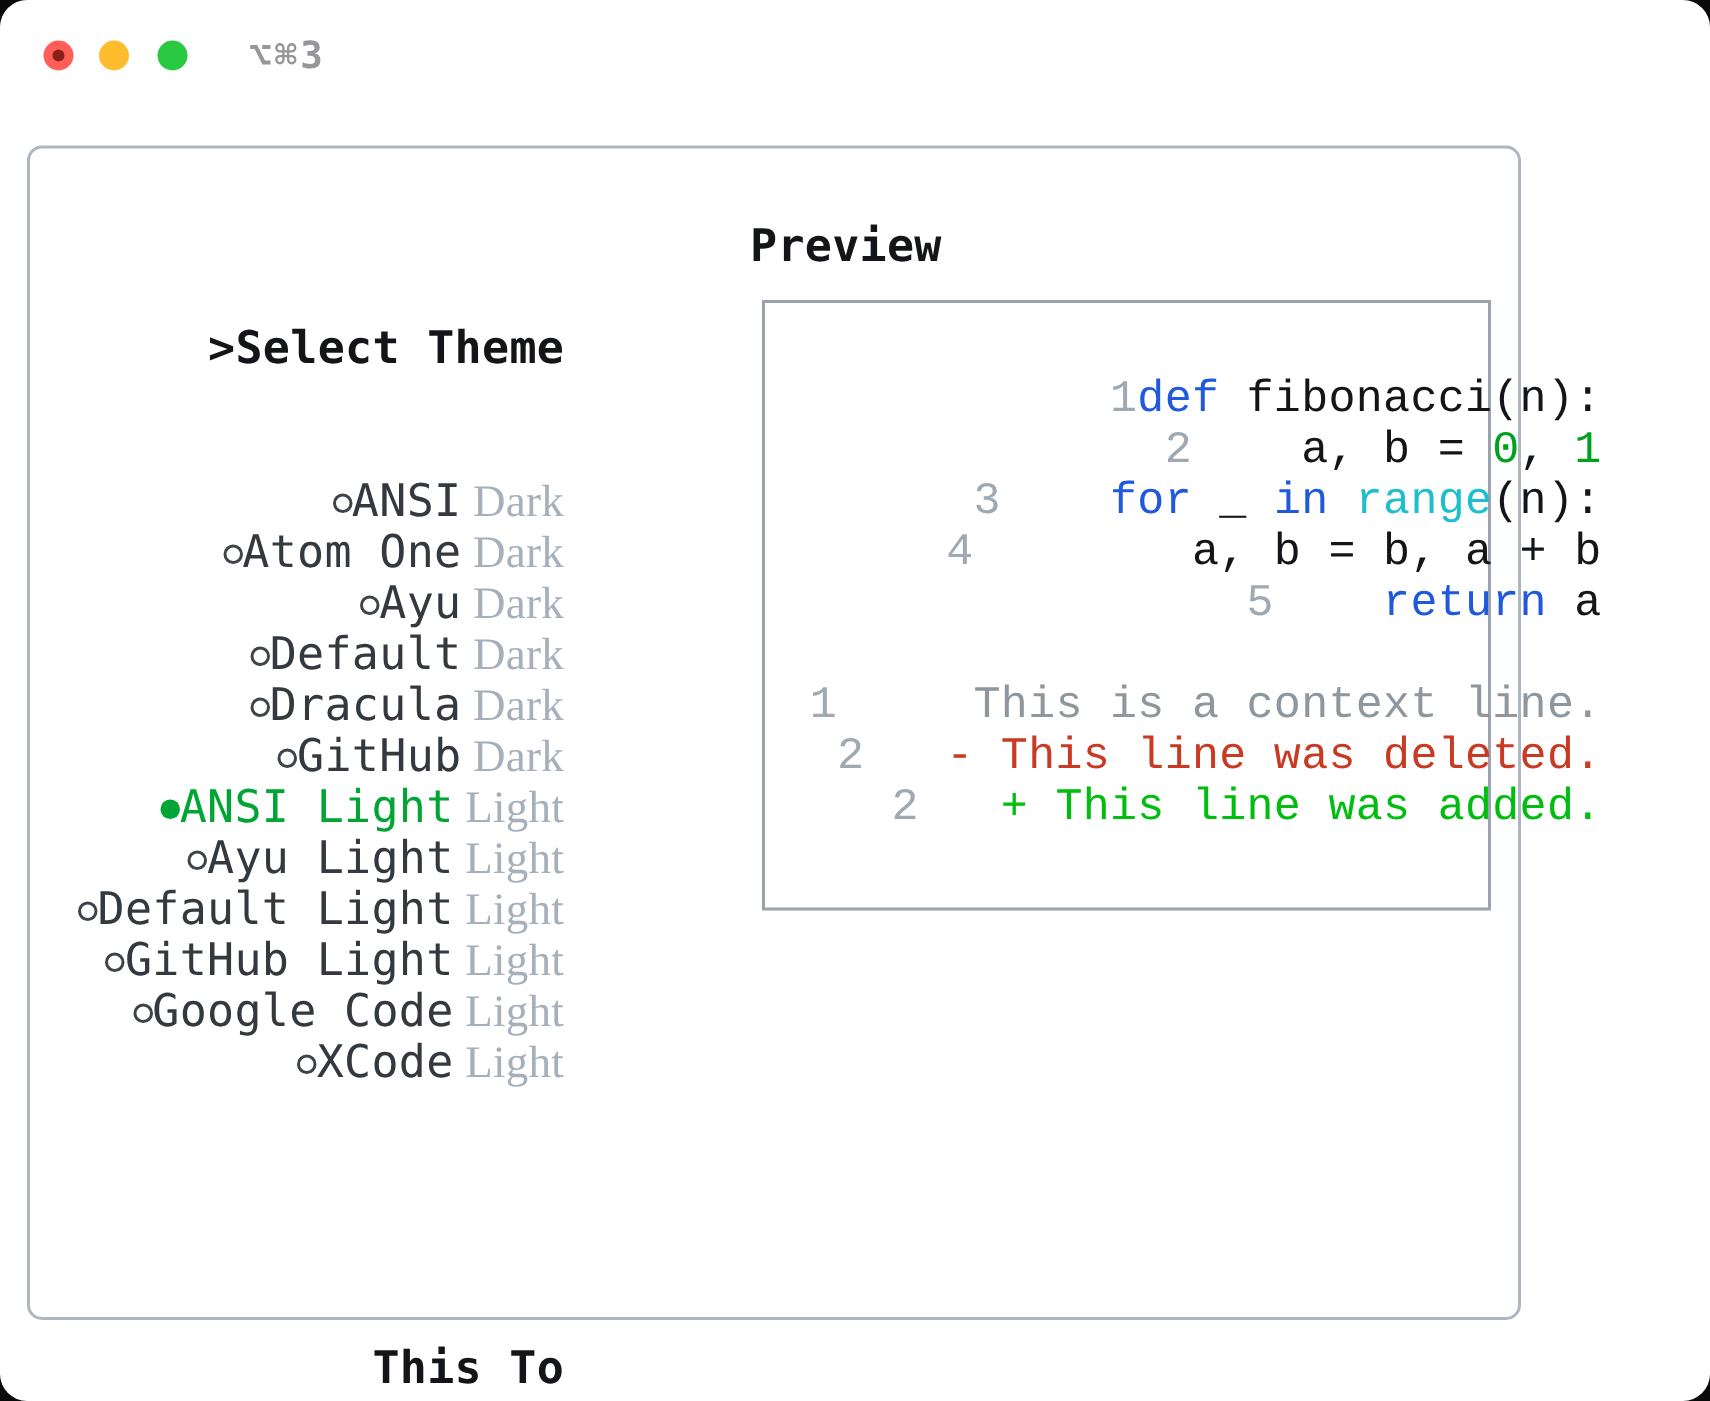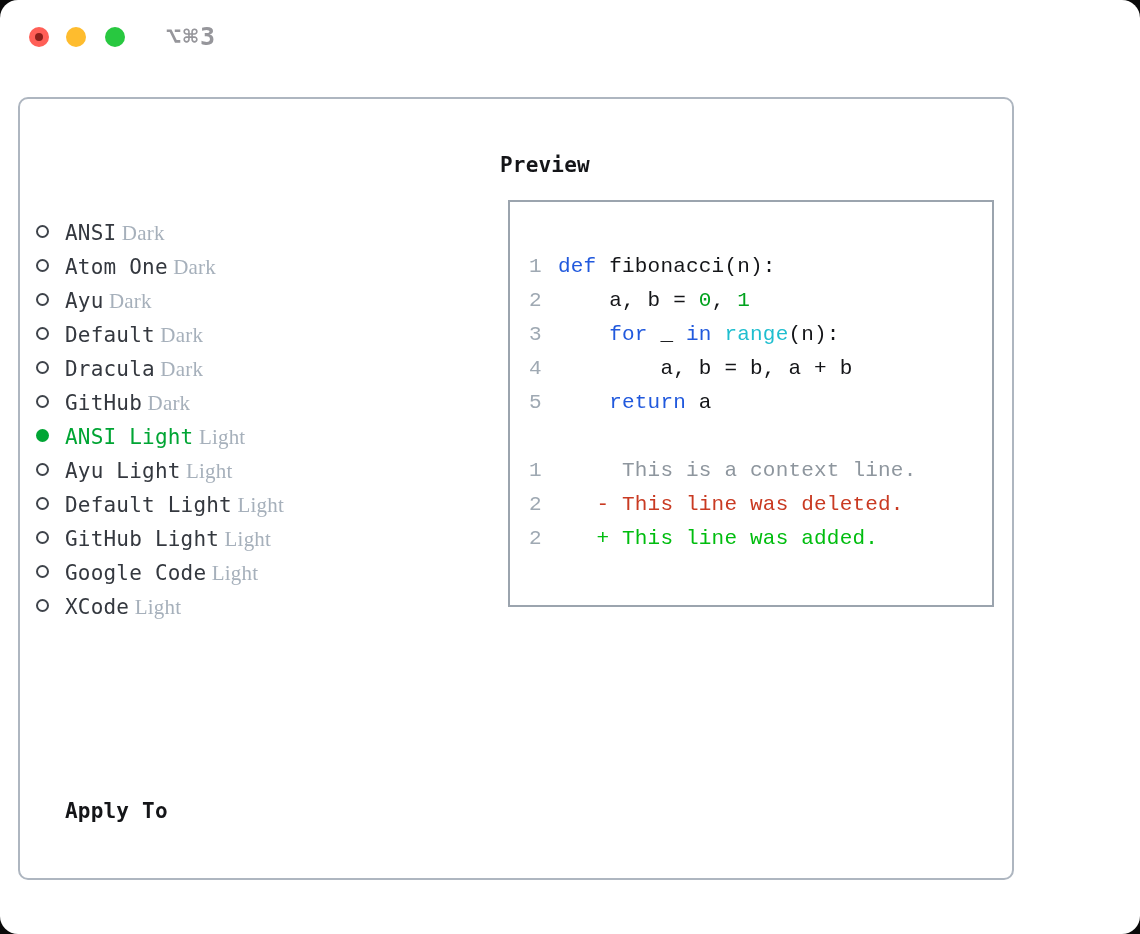--- a/index.html
+++ b/index.html
@@ -22,22 +22,23 @@
     color:#96969b;letter-spacing:2px;
     font-family:"DejaVu Sans Mono","DejaVu Sans",monospace;
   }
   
   .window{
     position:absolute;left:18px;top:97px;width:996px;height:783px;
     border:2px solid #aeb6c0;border-radius:10px;background:#fff;box-sizing:border-box;
   }
   
   .mono{
-    font-size:21px;line-height:34px;letter-spacing:.2px;white-space:pre;
+    font-size:30px;line-height:34px;letter-spacing:.2px;white-space:pre;
     color:var(--text-black);
+    text-align:right;
   }
   
   .left{position:absolute;left:36px;top:148px;}
   .row{height:34px;}
   .pfx{display:inline-block;width:29px;}
   .caret{font-weight:bold;color:var(--text-black);}
   .hdr{font-weight:bold;color:var(--text-black);}
   .circ{
     display:inline-block;width:9px;height:9px;border:2px solid #3f444b;
     border-radius:50%;vertical-align:2px;
@@ -71,23 +72,24 @@
   <div>
     <span class="light red"></span>
     <span class="light yellow"></span>
     <span class="light green"></span>
     <span class="win-title">⌥⌘3</span>
   </div>
 
   <div class="window"></div>
 
   <div class="left mono">
+    <div class="row"><span class="pfx"><span class="caret">&gt;</span></span><span class="hdr">Select Theme</span></div>
     <div id="theme-list"><div class="row"><span class="pfx"><span class="circ"></span></span><span class="iname">ANSI</span><span class="variant"> Dark</span></div><div class="row"><span class="pfx"><span class="circ"></span></span><span class="iname">Atom One</span><span class="variant"> Dark</span></div><div class="row"><span class="pfx"><span class="circ"></span></span><span class="iname">Ayu</span><span class="variant"> Dark</span></div><div class="row"><span class="pfx"><span class="circ"></span></span><span class="iname">Default</span><span class="variant"> Dark</span></div><div class="row"><span class="pfx"><span class="circ"></span></span><span class="iname">Dracula</span><span class="variant"> Dark</span></div><div class="row"><span class="pfx"><span class="circ"></span></span><span class="iname">GitHub</span><span class="variant"> Dark</span></div><div class="row"><span class="pfx"><span class="circ sel"></span></span><span class="iname selname">ANSI Light</span><span class="variant"> Light</span></div><div class="row"><span class="pfx"><span class="circ"></span></span><span class="iname">Ayu Light</span><span class="variant"> Light</span></div><div class="row"><span class="pfx"><span class="circ"></span></span><span class="iname">Default Light</span><span class="variant"> Light</span></div><div class="row"><span class="pfx"><span class="circ"></span></span><span class="iname">GitHub Light</span><span class="variant"> Light</span></div><div class="row"><span class="pfx"><span class="circ"></span></span><span class="iname">Google Code</span><span class="variant"> Light</span></div><div class="row"><span class="pfx"><span class="circ"></span></span><span class="iname">XCode</span><span class="variant"> Light</span></div></div>
     <div class="row"></div>
-    <div class="row"><span class="pfx"></span><span class="hdr">Apply To</span></div>
+    <div class="row"><span class="pfx"></span><span class="hdr">This To</span></div>
     
     
     
     
   </div>
 
   <div class="preview-header mono">Preview</div>
   <div class="preview-box">
     <div class="code mono" id="code-block"><div class="cl"><span class="ln">1</span><span class="tk-kw">def</span><span class="tk-tx"> fibonacci(n):</span></div><div class="cl"><span class="ln">2</span><span class="tk-tx">    a, b = </span><span class="tk-num">0</span><span class="tk-tx">, </span><span class="tk-num">1</span></div><div class="cl"><span class="ln">3</span><span class="tk-tx">    </span><span class="tk-kw">for</span><span class="tk-tx"> _ </span><span class="tk-kw">in</span><span class="tk-tx"> </span><span class="tk-bi">range</span><span class="tk-tx">(n):</span></div><div class="cl"><span class="ln">4</span><span class="tk-tx">        a, b = b, a + b</span></div><div class="cl"><span class="ln">5</span><span class="tk-tx">    </span><span class="tk-kw">return</span><span class="tk-tx"> a</span></div><div class="cl"><span class="ln"></span></div><div class="cl"><span class="ln">1</span><span class="tk-ctx">     This is a context line.</span></div><div class="cl"><span class="ln">2</span><span class="tk-del">   - This line was deleted.</span></div><div class="cl"><span class="ln">2</span><span class="tk-add">   + This line was added.</span></div></div>
   </div>

